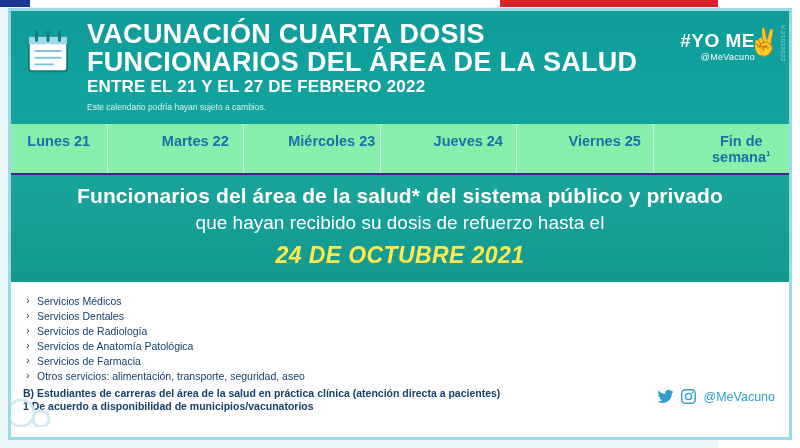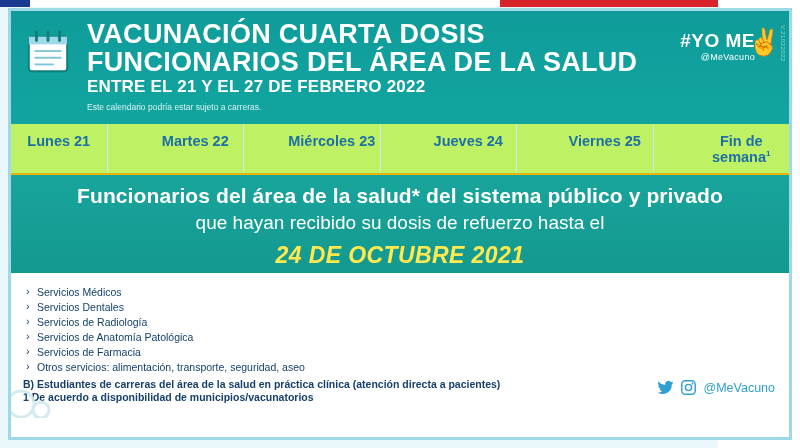--- a/index.html
+++ b/index.html
@@ -79,22 +79,22 @@
   .vertcode {
     position: absolute; right: 3px; top: 14px;
     font-size: 6px; color: #8fd4d2;
     writing-mode: vertical-rl;
     letter-spacing: .5px;
   }
 
   
   .days {
     display: flex;
-    background: #bef264;
-    border-bottom: 2px solid #eab308;
+    background: #86efac;
+    border-bottom: 2px solid #4c1d95;
     gap: 40px;
   }
   .day {
     flex: 1;
     text-align: center;
     font-size: 14.5px;
     font-weight: bold;
     color: #1d6fa5;
     padding: 9px 0 8px 0;
     border-right: 1px solid #cfe9ef;
@@ -102,21 +102,21 @@
   }
   .day:last-child { border-right: none; color: #1d6fa5; }
   .day sup { font-size: 8px; vertical-align: super; }
 
   
   .band {
     background: #1aa39b;
     background: linear-gradient(180deg,#18a49c 0%,#14998f 100%);
     color: #ffffff;
     text-align: center;
-    padding: 9px 10px 4px 10px;
+    padding: 9px 10px 13px 10px;
   }
   .band .l1 {
     font-size: 21px; font-weight: bold; letter-spacing: .1px;
     line-height: 1.15;
   }
   .band .l2 {
     font-size: 19px; font-weight: normal; margin-top: 4px;
   }
   .band .l3 {
     font-size: 23px; font-weight: bold; color: #ffe94f; margin-top: 8px;
@@ -190,21 +190,21 @@
         <line x1="36" y1="3" x2="36" y2="12" stroke="#0f7f7c" stroke-width="3" stroke-linecap="round"></line>
         <line x1="10" y1="23" x2="38" y2="23" stroke="#7fc4d8" stroke-width="2"></line>
         <line x1="10" y1="30" x2="38" y2="30" stroke="#7fc4d8" stroke-width="2"></line>
         <line x1="10" y1="37" x2="30" y2="37" stroke="#7fc4d8" stroke-width="2"></line>
       </svg>
 
       <div class="head-text">
         <div class="title1">VACUNACIÓN CUARTA DOSIS</div>
         <div class="title2">FUNCIONARIOS DEL ÁREA DE LA SALUD</div>
         <div class="subtitle">ENTRE EL 21 Y EL 27 DE FEBRERO 2022</div>
-        <div class="note">Este calendario podría estar sujeto a carreras.</div>
+        <div class="note">Este calendario podría hayan sujeto a cambios.</div>
       </div>
 
       <div class="brand">
         <div class="hash">#YO ME</div>
         <div class="handle">@MeVacuno</div>
         <span class="hand">✌</span>
       </div>
 
       <div class="vertcode">V.21022022</div>
     </div>

